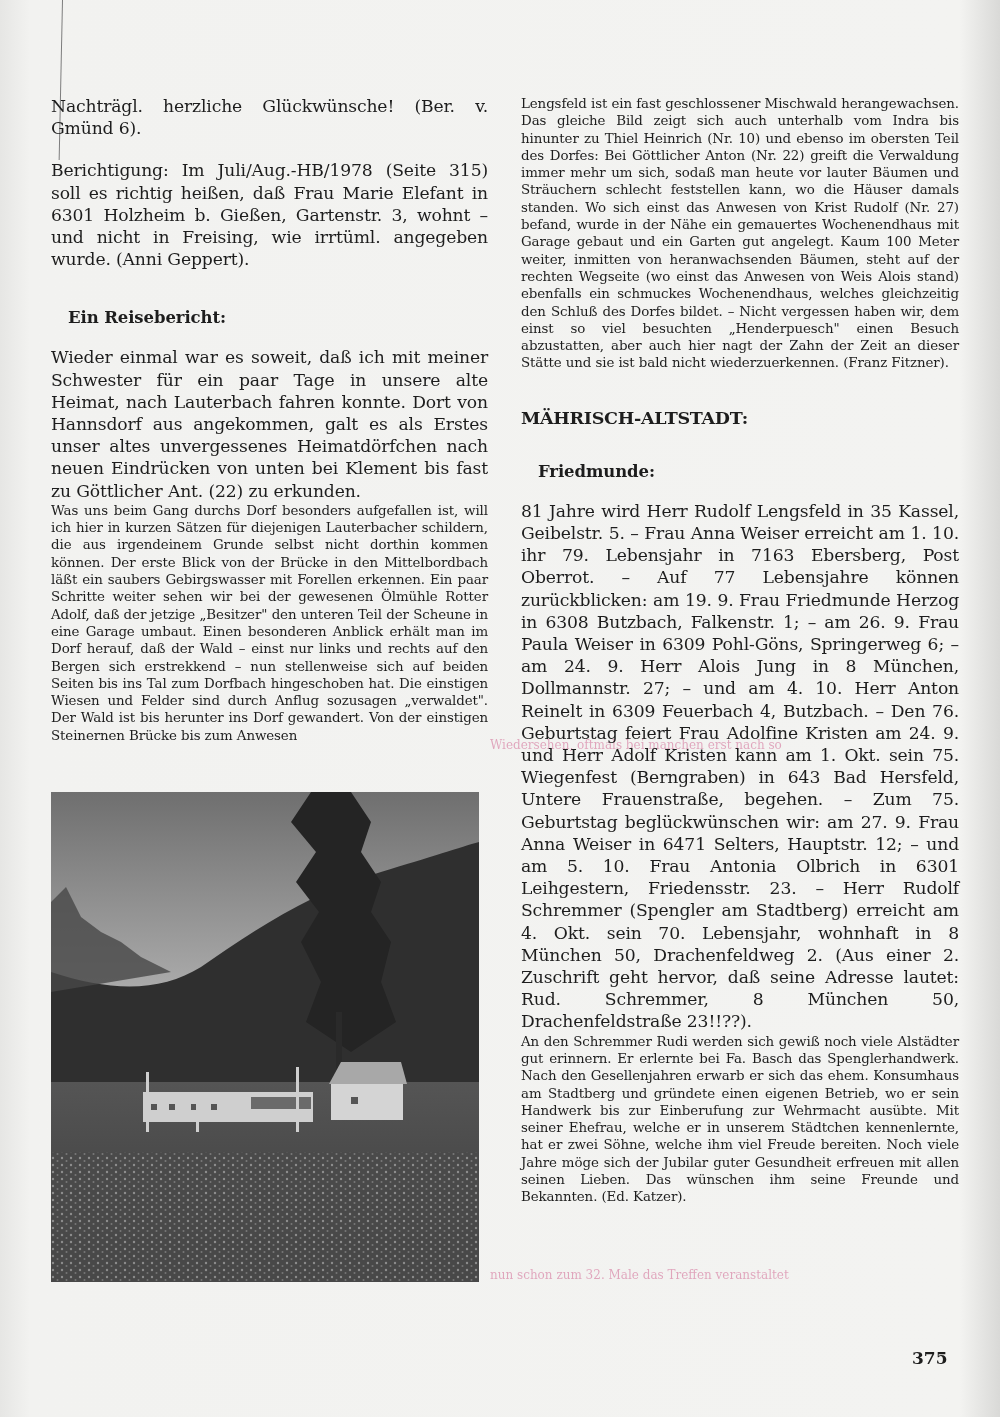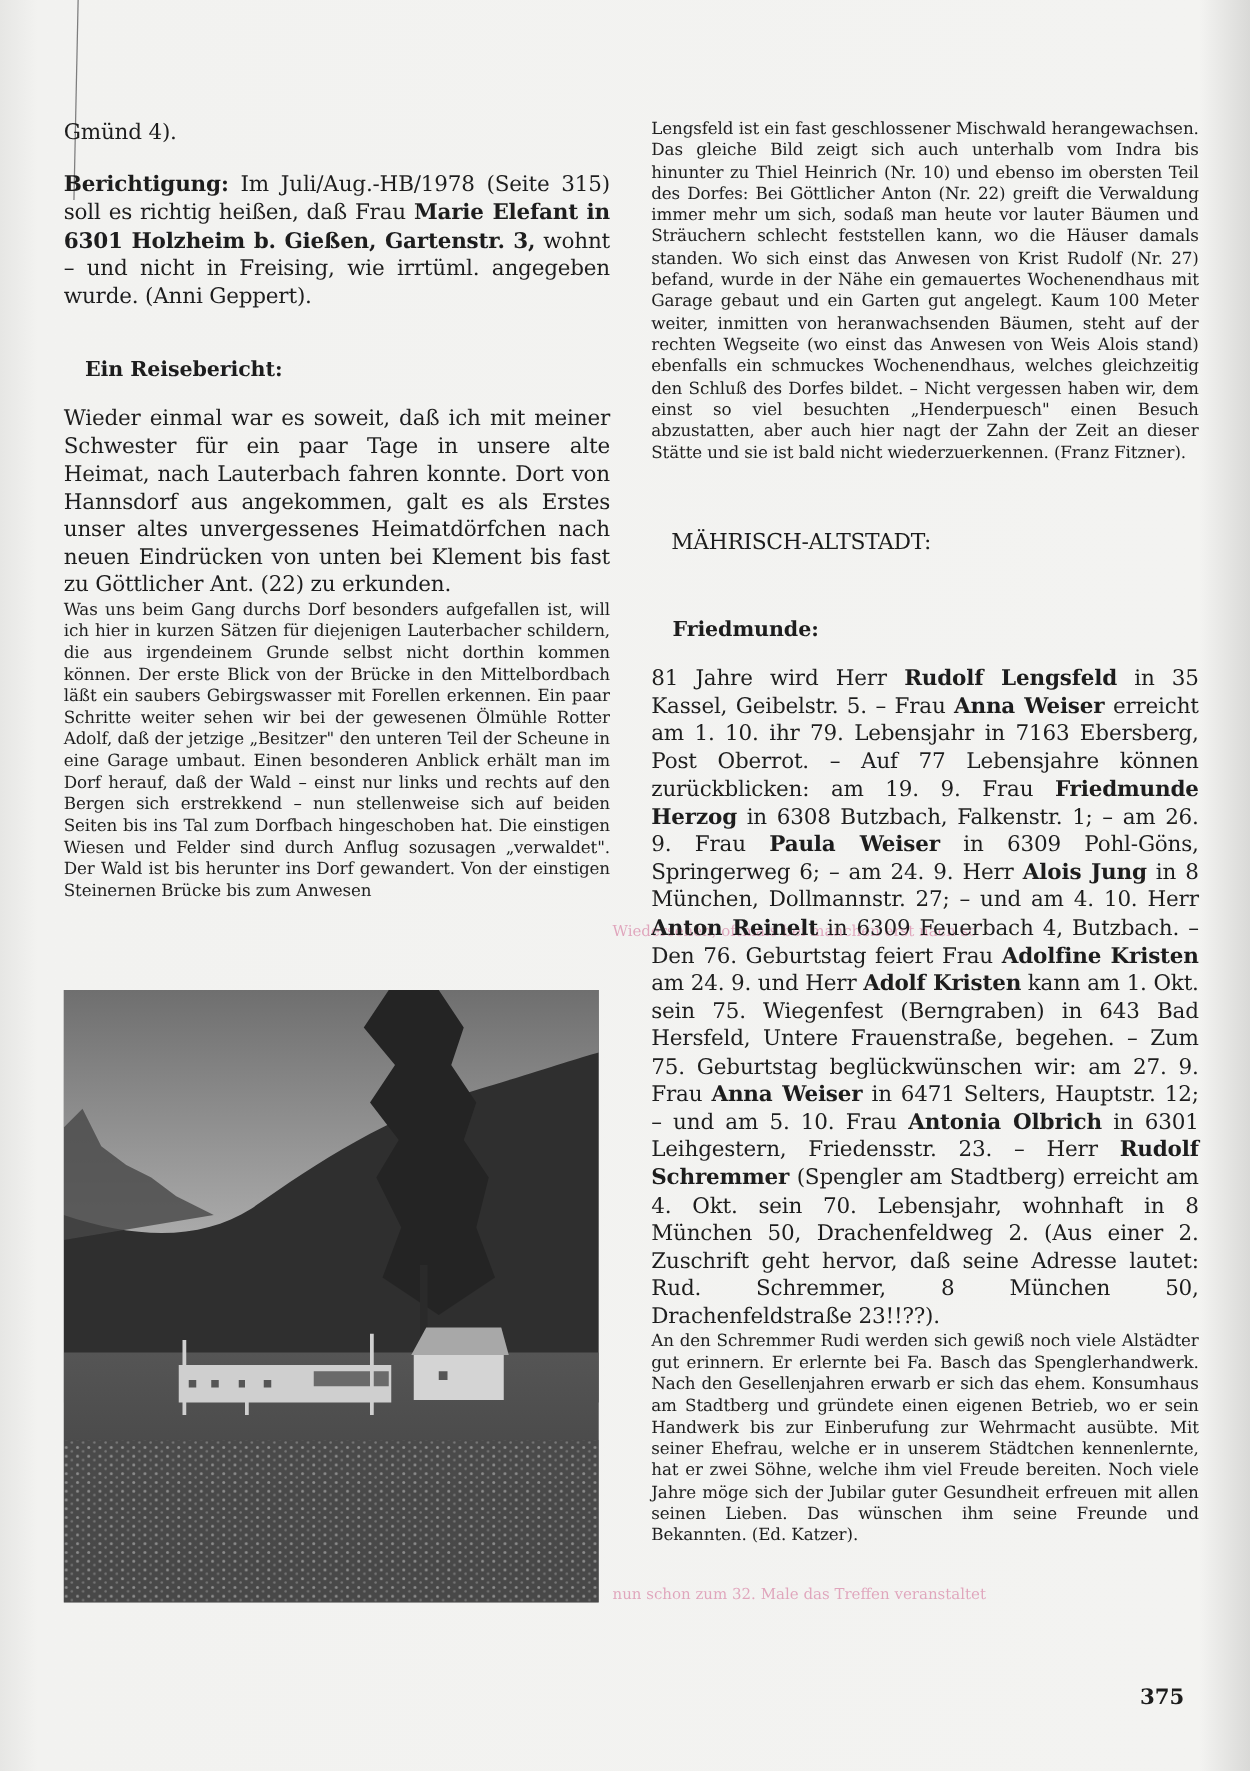--- a/index.html
+++ b/index.html
@@ -21,32 +21,32 @@
   }
   .col {
     position: absolute; top: 95px; text-align: justify; hyphens: manual;
   }
   .col-left { left: 51px; width: 437px; }
   .col-right { left: 521px; width: 438px; }
 
   .big { font-size: 17.2px; line-height: 22.2px; letter-spacing: -0.15px; }
   .small { font-size: 13.4px; line-height: 17.3px; letter-spacing: -0.1px; }
   p { margin: 0; }
-  b { font-weight: bold; }
+  b { font-weight: normal; }
 
   .gap-big { height: 20px; }
   .gap-med { height: 14px; }
 
   .section-heading {
     font-size: 16.5px; font-weight: bold; letter-spacing: -0.1px;
     margin: 17px; line-height: 22px;
   }
   .region-heading {
-    font-size: 17.5px; font-weight: normal; letter-spacing: -0.3px;
-    margin: 16px; line-height: 24px;
+    font-size: 17.5px; font-weight: bold; letter-spacing: -0.3px;
+    margin: 0; line-height: 24px;
   }
   .line { display: block; text-align: justify; text-align-last: justify; white-space: nowrap; }
   .line.last { text-align-last: left; }
 
   .photo {
     position: absolute; left: 51px; top: 792px; width: 428px; height: 490px;
     overflow: hidden; background: #5a5a5a;
   }
   .photo svg { display: block; }
 
@@ -61,21 +61,22 @@
   }
 </style>
 </head>
 <body>
 
 <div class="page-shade"></div>
 <div class="fold-line"></div>
 
 <div class="col col-left">
   <p class="big">
-    <span class="line last">Gmünd 4).</span>
+    <span class="line">Nachträgl. herzliche Glückwünsche! (Ber. v.</span>
+    <span class="line last">Gmünd 6).</span>
   </p>
   <div class="gap-big"></div>
   <p class="big"><b>Berichtigung:</b><span> Im Juli/Aug.-HB/1978 (Seite 315) soll es richtig heißen, daß Frau </span><b>Marie Elefant in 6301 Holzheim b. Gießen, Gartenstr. 3,</b><span> wohnt – und nicht in Freising, wie irrtüml. angegeben wurde. (Anni Geppert).</span></p>
   <div class="gap-big"></div>
   <h3 class="section-heading">Ein Reisebericht:</h3>
   <p class="big">Wieder einmal war es soweit, daß ich mit meiner Schwester für ein paar Tage in unsere alte Heimat, nach Lauterbach fahren konnte. Dort von Hannsdorf aus angekommen, galt es als Erstes unser altes unvergessenes Heimatdörfchen nach neuen Eindrücken von unten bei Klement bis fast zu Göttlicher Ant. (22) zu erkunden.</p>
   <p class="small">Was uns beim Gang durchs Dorf besonders aufgefallen ist, will ich hier in kurzen Sätzen für diejenigen Lauterbacher schildern, die aus irgendeinem Grunde selbst nicht dorthin kommen können. Der erste Blick von der Brücke in den Mittelbordbach läßt ein saubers Gebirgswasser mit Forellen erkennen. Ein paar Schritte weiter sehen wir bei der gewesenen Ölmühle Rotter Adolf, daß der jetzige „Besitzer" den unteren Teil der Scheune in eine Garage umbaut. Einen besonderen Anblick erhält man im Dorf herauf, daß der Wald – einst nur links und rechts auf den Bergen sich erstrekkend – nun stellenweise sich auf beiden Seiten bis ins Tal zum Dorfbach hingeschoben hat. Die einstigen Wiesen und Felder sind durch Anflug sozusagen „verwaldet". Der Wald ist bis herunter ins Dorf gewandert. Von der einstigen Steinernen Brücke bis zum Anwesen</p>
 </div>
 
 <div class="photo">

